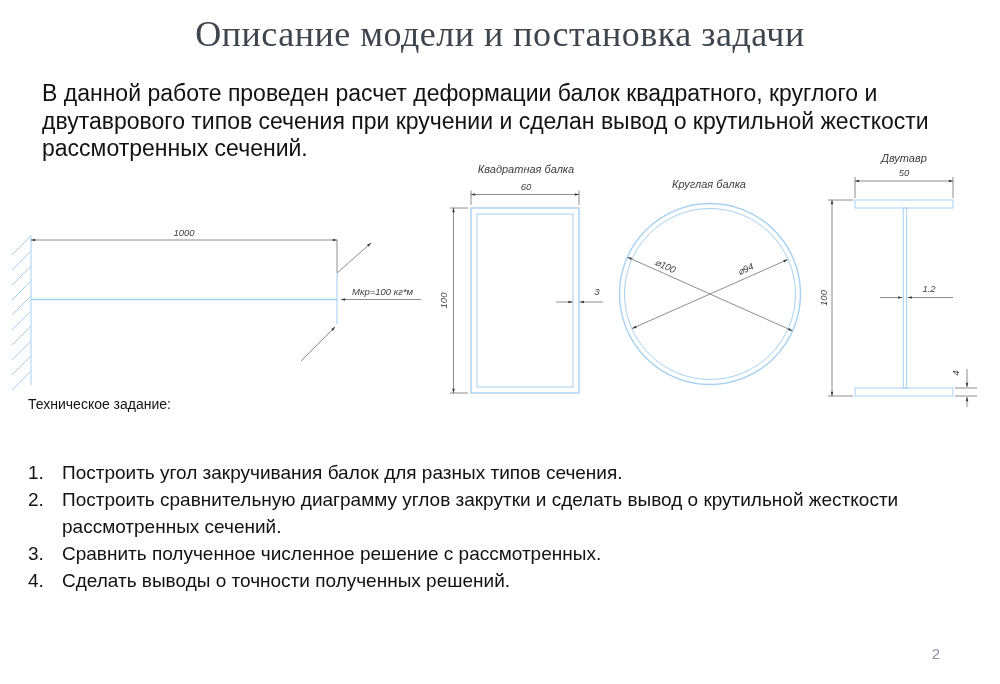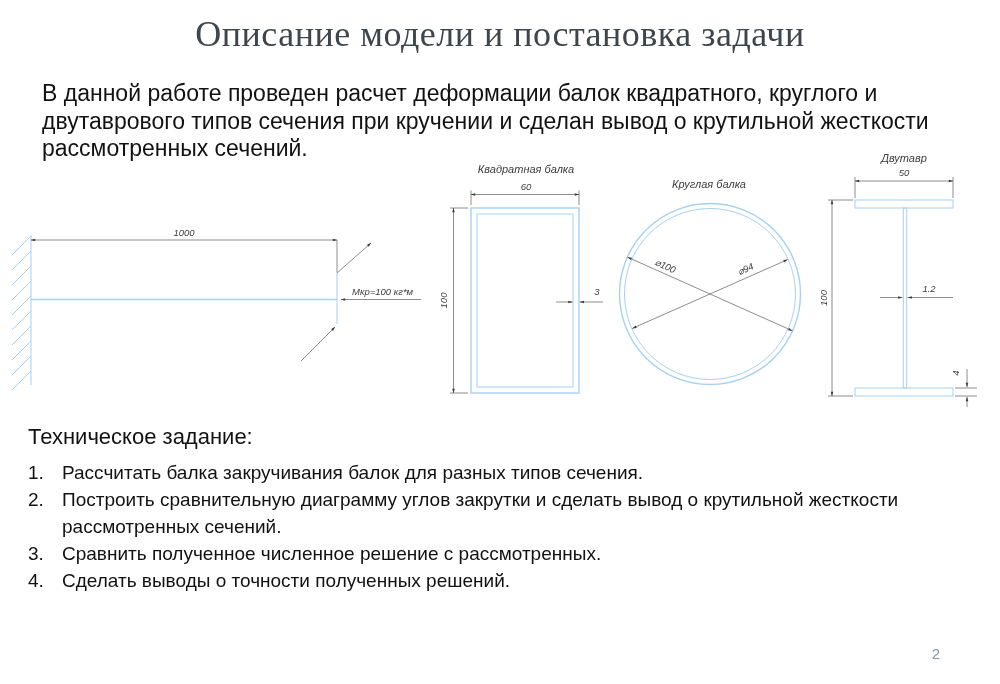--- a/index.html
+++ b/index.html
@@ -9,21 +9,21 @@
     overflow:hidden;
   }
   .slide-title {
     position:absolute; top:13px; left:0; width:100%; margin:0;
     text-align:center; font-family:"Liberation Serif", serif; font-weight:400;
     font-size:36px; letter-spacing:0.5px; color:var(--title-color,#3f454c);
   }
   .intro { position:absolute; left:42px; top:80px; font-size:23px; line-height:27.5px; }
   .intro .line, .task-line { white-space:nowrap; }
   .diagram-band { position:absolute; left:0; top:145px; }
-  .task-heading { position:absolute; left:28px; top:424px; font-size:22px; }
+  .task-heading { position:absolute; left:28px; top:396px; font-size:14px; }
   .task-list { position:absolute; left:28px; top:459px; font-size:19px; line-height:27px; }
   .task-item { display:flex; }
   .task-num { flex:0 0 34px; }
   .page-number {
     position:absolute; left:920px; top:645px; width:32px; text-align:center;
     font-size:15px; color:var(--page-number-color,#8593a3);
   }
   
   .blue   { stroke:var(--drawing-blue,#a5d1f2); stroke-width:1.4; fill:none; }
   .blue2  { stroke:var(--drawing-blue,#a5d1f2); stroke-width:1;   fill:none; }
@@ -132,21 +132,21 @@
       <text class="dimt" transform="translate(959 228) rotate(-90)" text-anchor="middle">4</text>
     </g>
   </svg>
 
   <div class="task-heading">Техническое задание:</div>
 
   <div class="task-list">
     <div class="task-item">
       <div class="task-num">1.</div>
       <div>
-        <div class="task-line">Рассчитать балка закручивания балок для разных типов сечения.</div>
+        <div class="task-line">Построить угол закручивания балок для разных типов сечения.</div>
       </div>
     </div>
     <div class="task-item">
       <div class="task-num">2.</div>
       <div>
         <div class="task-line">Построить сравнительную диаграмму углов закрутки и сделать вывод о крутильной жесткости</div>
         <div class="task-line">рассмотренных сечений.</div>
       </div>
     </div>
     <div class="task-item">

